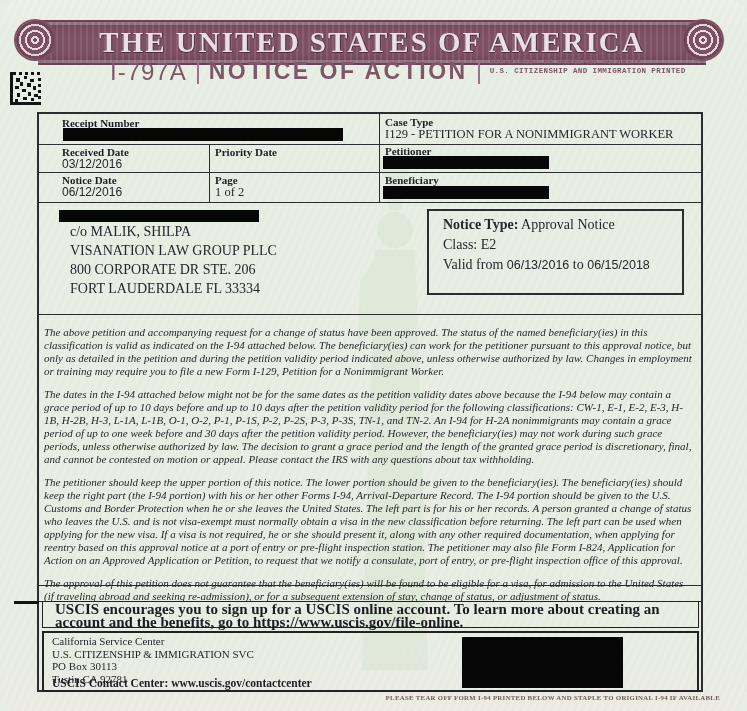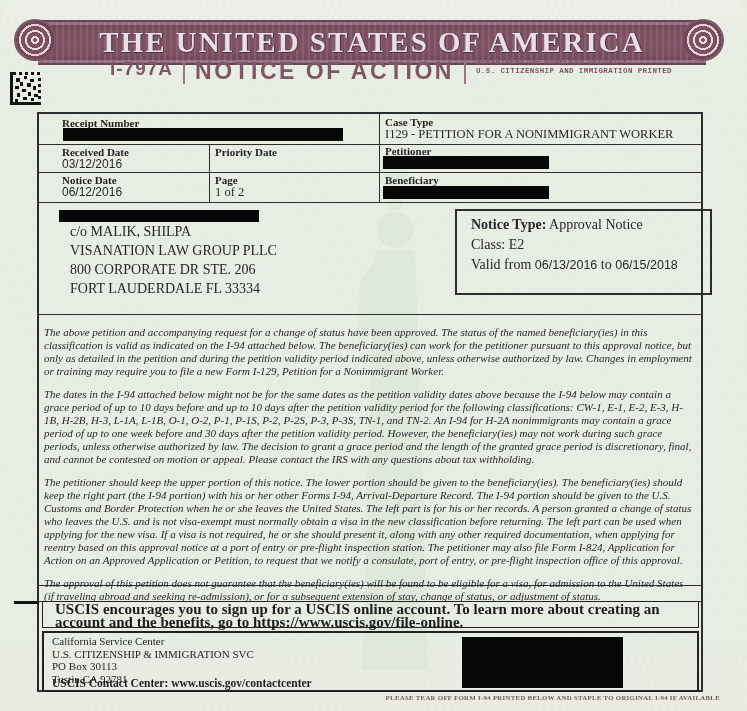--- a/index.html
+++ b/index.html
@@ -20,40 +20,40 @@
   .band-title{position:relative;color:#eadfe5;font-family:"Liberation Serif",serif;font-weight:bold;
         font-size:29px;letter-spacing:2px;white-space:nowrap;transform:scaleY(1.02);
         text-shadow:0 1px 0 #4e2f3f,1px 0 0 #4e2f3f;}
   .rosette{position:absolute;top:21px;width:38px;height:38px;border-radius:50%;
         background:repeating-radial-gradient(circle at 50% 50%, #7d5162 0 2px, #e9dbe2 2px 4px, #7d5162 4px 6px);
         box-shadow:0 0 0 2px #7d5162, inset 0 0 4px #4e2f3f;}
   .rosette.left{left:16px;} .rosette.right{left:684px;}
 
   
   .form-head{position:absolute;left:110px;top:58px;display:flex;align-items:flex-start;color:#7f5668;}
-  .fh-num{font-family:"Liberation Sans",sans-serif;font-weight:bold;font-size:19px;letter-spacing:1px;}
+  .fh-num{font-family:"Liberation Sans",sans-serif;font-weight:normal;font-size:24px;letter-spacing:1px;}
   .fh-sep{width:0;border-left:2px solid #9a7585;height:24px;margin:2px 10px 0 10px;}
   .fh-title{font-family:"Liberation Sans",sans-serif;font-weight:bold;font-size:23px;letter-spacing:2.5px;}
   .fh-agency{margin-top:0;font-family:Liberation Mono, monospace;font-weight:bold;font-size:7.5px;
         letter-spacing:.4px;line-height:9px;}
 
   .barcode{position:absolute;left:10px;top:72px;}
 
   
   .doc{position:absolute;left:37px;top:112px;width:666px;height:580px;border:2px solid #2d2d30;box-sizing:border-box;}
   .hline{position:absolute;left:0;width:100%;height:0;border-top:1.5px solid #2d2d30;}
   .vline{position:absolute;width:0;border-left:1.5px solid #2d2d30;}
   .lab{position:absolute;font-weight:bold;font-size:11px;color:#1e1e24;white-space:nowrap;}
   .val-serif{position:absolute;font-size:12.5px;color:#26262c;white-space:nowrap;}
   .val-sans{position:absolute;font-family:"Liberation Sans",sans-serif;font-size:12px;color:#26262c;white-space:nowrap;}
   .redact{position:absolute;background:#070707;}
 
   .addr{position:absolute;left:31px;top:108px;font-size:14px;color:#26262c;line-height:19px;white-space:nowrap;}
 
-  .notice-box{position:absolute;left:416px;top:95px;width:257px;height:86px;border:2px solid #2d2d30;box-sizing:border-box;padding-left:48px;}
+  .notice-box{position:absolute;left:388px;top:95px;width:257px;height:86px;border:2px solid #2d2d30;box-sizing:border-box;padding-left:48px;}
   .nb-line{position:absolute;left:14px;font-size:14px;color:#26262c;white-space:nowrap;}
   .nb-bold{font-weight:bold;}
   .nb-sans{font-family:"Liberation Sans",sans-serif;font-size:12.5px;}
 
   .paras{position:absolute;left:5px;top:202px;width:651px;font-size:11px;line-height:13px;color:#26262c;
          text-align:left;}
   .paras p{margin:0 0 10px 0;padding-top:0;}
   .paras{padding-top:10px;font-style:italic;}
   .addl-text{position:absolute;left:5px;top:473px;font-size:11px;color:#26262c;white-space:nowrap;}
 

